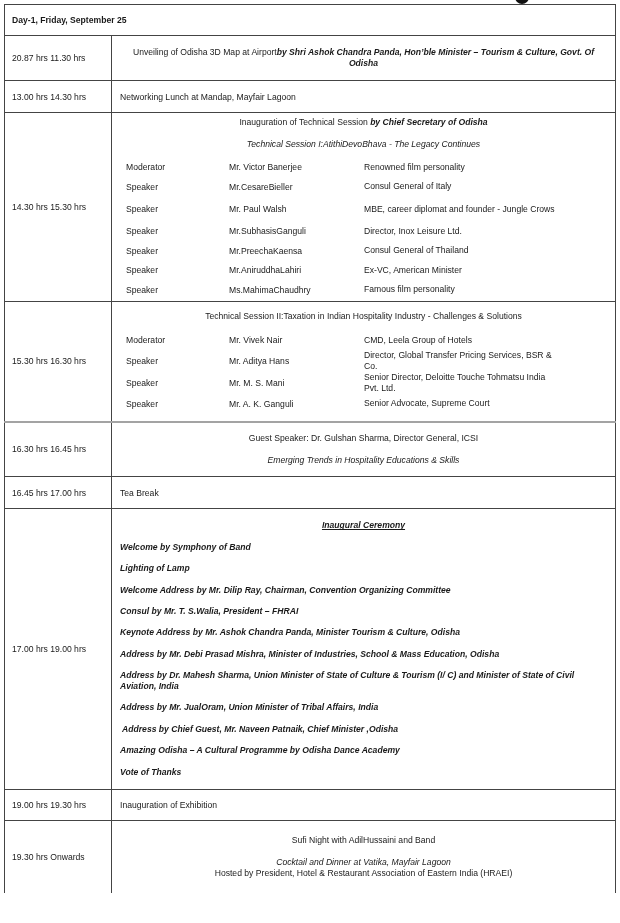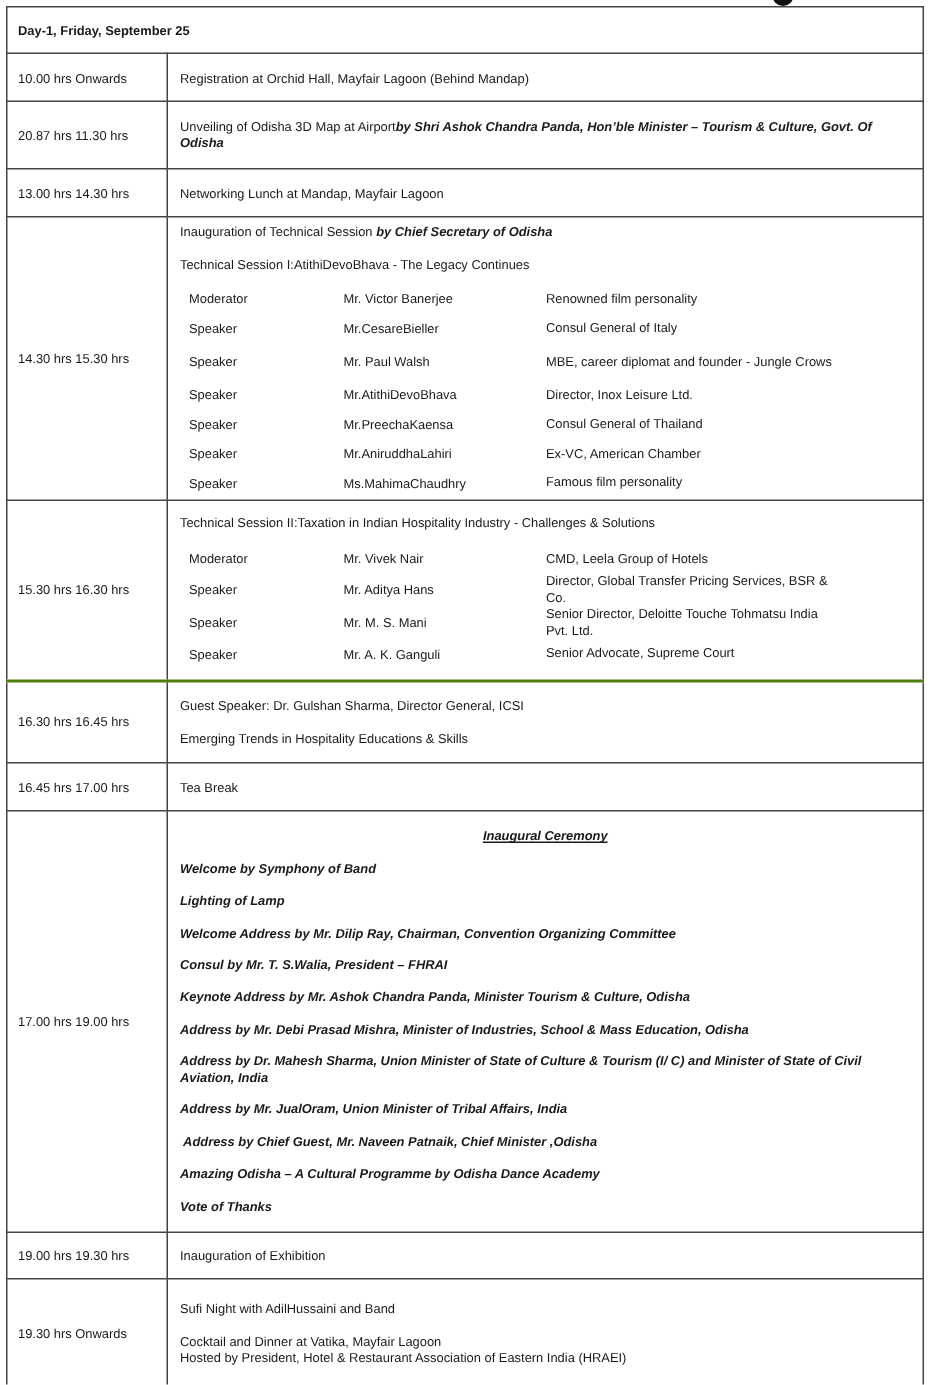--- a/index.html
+++ b/index.html
@@ -11,27 +11,27 @@
     position: absolute; left: 515px; top: -8px; width: 14px; height: 12px;
     background: #111; border-radius: 0 0 7px 7px;
   }
   table.agenda {
     position: absolute; left: 4px; top: 4px; width: 612px;
     border-collapse: collapse; table-layout: fixed;
   }
   table.agenda td {
     border: 1px solid #444; vertical-align: middle; padding: 0;
   }
-  table.agenda tr.thick-top td { border-top: 2px solid #4d7c0f; }
+  table.agenda tr.thick-top td { border-top: 2px solid #a3a3a3; }
   .col-time { width: 107px; }
   .time-cell { padding-left: 7px !important; white-space: nowrap; }
   .desc-cell { padding: 0 8px 0 8px !important; }
   .day-header { font-weight: bold; padding-left: 7px !important; height: 30px; margin-left: 16px; }
-  .line { line-height: 11px; }
-  .gap { margin-top: 11px; }
+  .line { line-height: 11px; text-align: center; }
+  .gap { margin-top: 11px; font-style: italic; }
   .italic-bold { font-style: italic; font-weight: bold; }
   .underline { text-decoration: underline; text-align: center; }
   .inner { border-collapse: collapse; width: 100%; margin-top: 8px; }
   .inner td { border: none !important; padding: 0 !important; vertical-align: middle; }
   .inner tr { height: 19.5px; }
   .inner .role { width: 103px; padding-left: 6px !important; }
   .inner .name { width: 135px; }
   .inner .desc { line-height: 11px; }
   .ceremony div { line-height: 11px; margin-bottom: 10.4px; }
   .ceremony div:last-child { margin-bottom: 0; }
@@ -45,24 +45,20 @@
   <colgroup>
       <col class="col-time">
       <col>
     </colgroup>
 
   <tbody>
       <tr>
     <td colspan="2" class="day-header">Day-1, Friday, September 25</td>
   </tr>
 
-  <tr style="height:32px">
-    <td class="time-cell">10.00 hrs Onwards</td>
-    <td class="desc-cell">Registration at Orchid Hall, Mayfair Lagoon (Behind Mandap)</td>
-  </tr>
 
   <tr style="height:45px">
     <td class="time-cell">20.87 hrs 11.30 hrs</td>
     <td class="desc-cell">
       <div class="line"><span>Unveiling of Odisha 3D Map at Airport</span><span class="italic-bold">by Shri Ashok Chandra Panda, Hon’ble Minister – Tourism &amp; Culture, Govt. Of Odisha</span></div>
     </td>
   </tr>
 
   <tr style="height:32px">
     <td class="time-cell">13.00 hrs 14.30 hrs</td>
@@ -86,32 +82,32 @@
                 <td class="name">Mr.CesareBieller</td>
                 <td class="desc">Consul General of Italy</td>
               </tr>
         <tr style="height:25px">
                 <td class="role">Speaker</td>
                 <td class="name">Mr. Paul Walsh</td>
                 <td class="desc" style="padding-right:50px !important">MBE, career diplomat and founder - Jungle Crows</td>
               </tr>
         <tr>
                 <td class="role">Speaker</td>
-                <td class="name">Mr.AtithiDevoBhava</td>
+                <td class="name">Mr.SubhasisGanguli</td>
                 <td class="desc">Director, Inox Leisure Ltd.</td>
               </tr>
         <tr>
                 <td class="role">Speaker</td>
                 <td class="name">Mr.PreechaKaensa</td>
                 <td class="desc">Consul General of Thailand</td>
               </tr>
         <tr>
                 <td class="role">Speaker</td>
                 <td class="name">Mr.AniruddhaLahiri</td>
-                <td class="desc">Ex-VC, American Chamber</td>
+                <td class="desc">Ex-VC, American Minister</td>
               </tr>
         <tr>
                 <td class="role">Speaker</td>
                 <td class="name">Ms.MahimaChaudhry</td>
                 <td class="desc">Famous film personality</td>
               </tr>
       </tbody>
           </table>
     </td>
   </tr>

